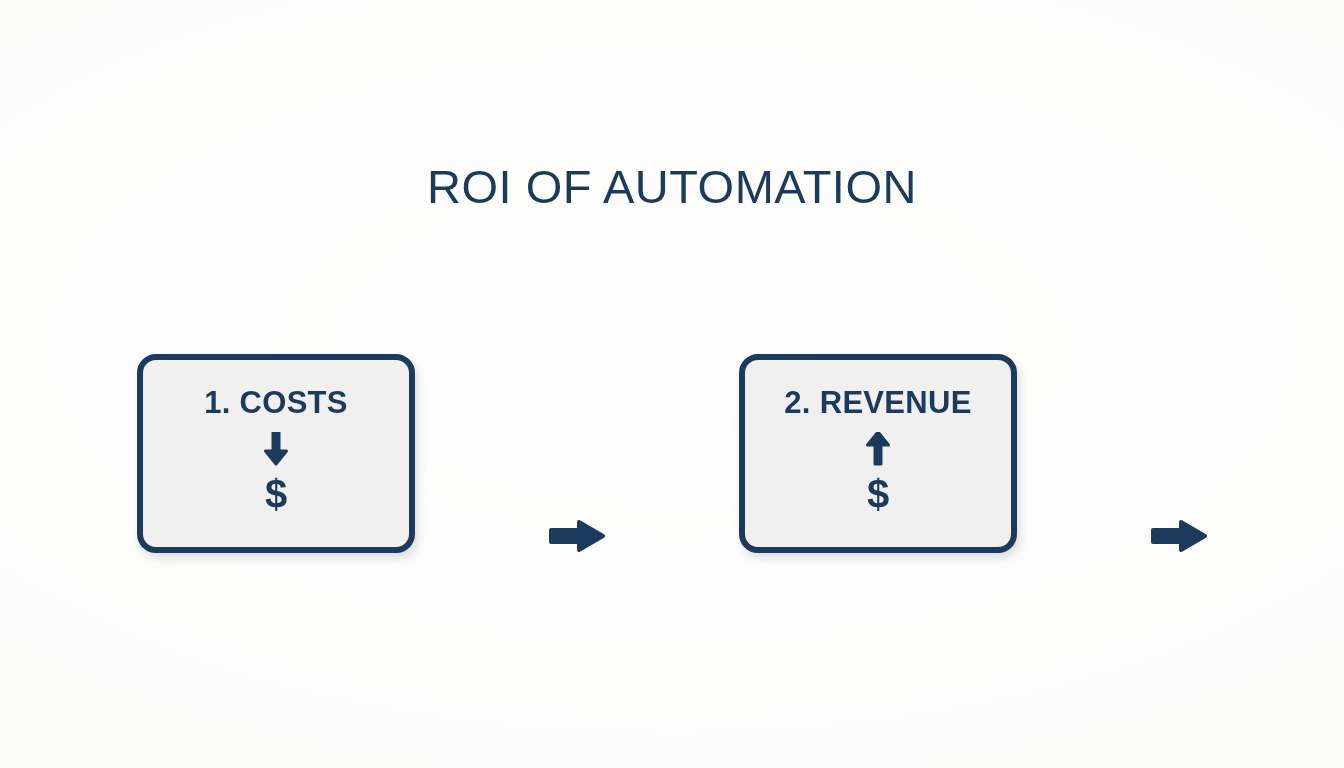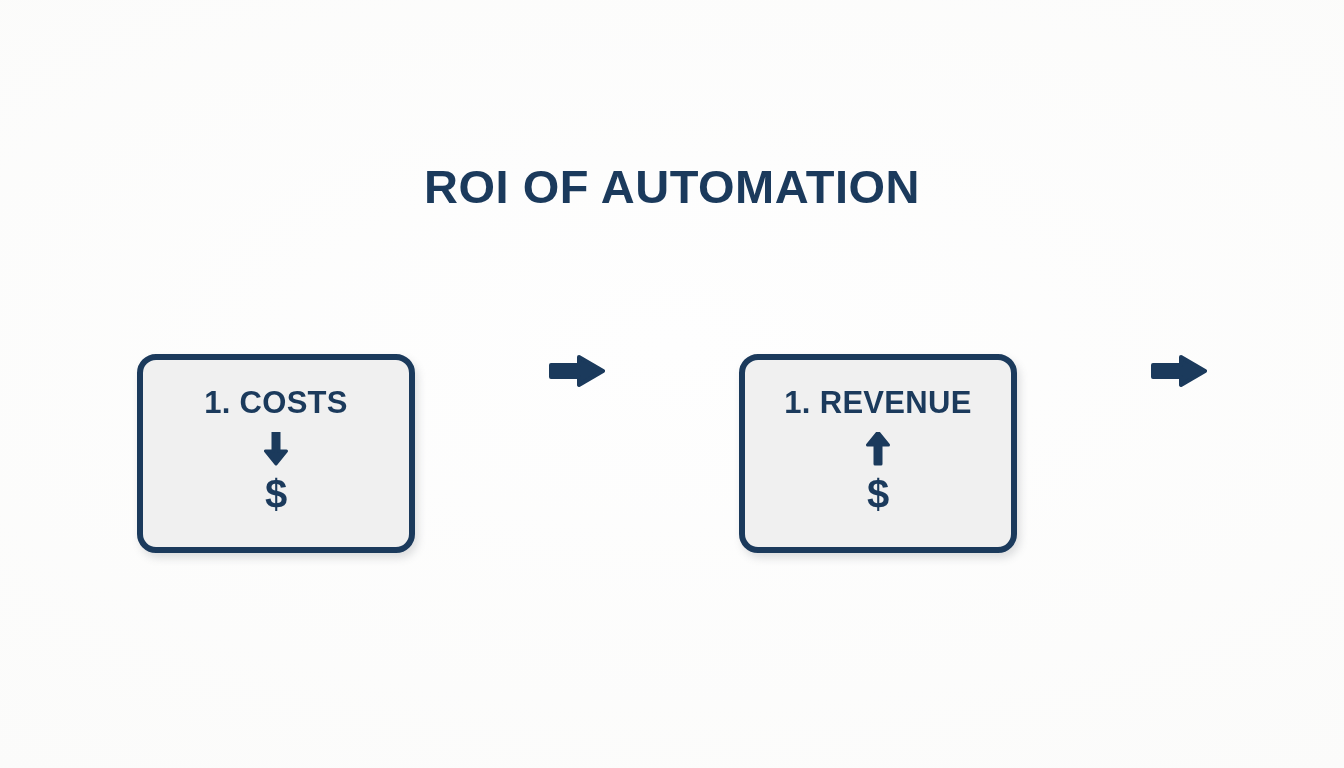--- a/index.html
+++ b/index.html
@@ -26,36 +26,36 @@
     box-sizing: border-box;
   }
 
   #slide-title {
     position: absolute;
     left: 0;
     right: 0;
     top: 163px;
     text-align: center;
     font-size: 47px;
-    font-weight: bold;
+    font-weight: normal;
     letter-spacing: 0.5px;
     color: #1b3a5c;
     line-height: 1;
     white-space: nowrap;
   }
 
   #flow {
     position: absolute;
     left: 137px;
     top: 354px;
     width: 1070px;
     height: 199px;
     display: flex;
     flex-direction: row;
-    align-items: flex-start;
+    align-items: flex-end;
     justify-content: space-between;
   }
 
   .step-box {
     position: relative;
     width: 278px;
     height: 199px;
     box-sizing: border-box;
     background: #f0f0f0;
     border: 6px solid #1b3a5c;
@@ -143,21 +143,21 @@
       </div>
     </div>
 
     <div class="flow-arrow">
       <svg width="56" height="34" viewBox="0 0 56 34" aria-hidden="true">
         <path d="M2 11 h28 V3 L54 17 L30 31 V23 H2 Z" fill="#1b3a5c" stroke="#1b3a5c" stroke-width="4" stroke-linejoin="round"></path>
       </svg>
     </div>
 
     <div class="step-box">
-      <div class="step-label">1. REVENUE</div>
+      <div class="step-label">2. REVENUE</div>
       <div class="glyph-stack">
         <div class="glyph-dir">
           <svg width="34" height="36" viewBox="0 0 34 36" aria-hidden="true">
             <path d="M14 32 h6 V13 h7.5 L17 0 L6.5 13 H14 Z" fill="#1b3a5c" stroke="#1b3a5c" stroke-width="3" stroke-linejoin="round"></path>
           </svg>
         </div>
         <div class="glyph-money">$</div>
       </div>
     </div>
 

